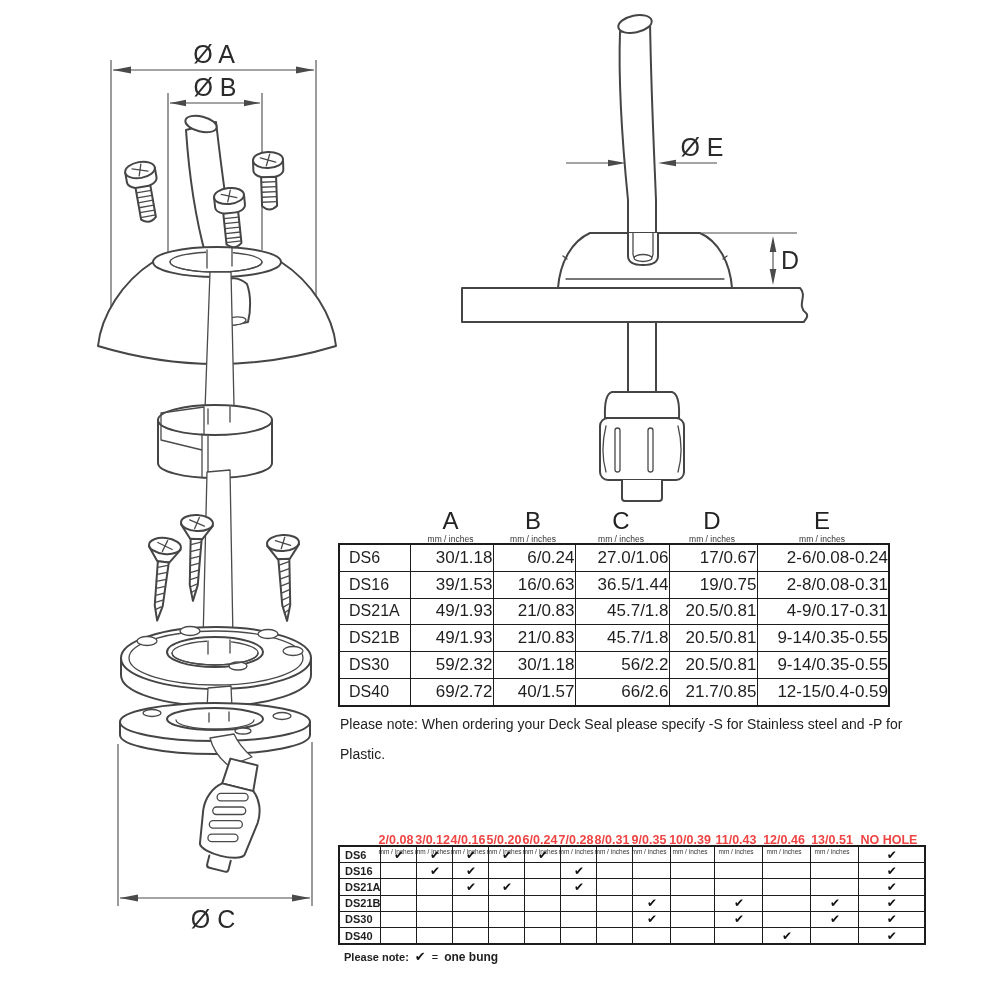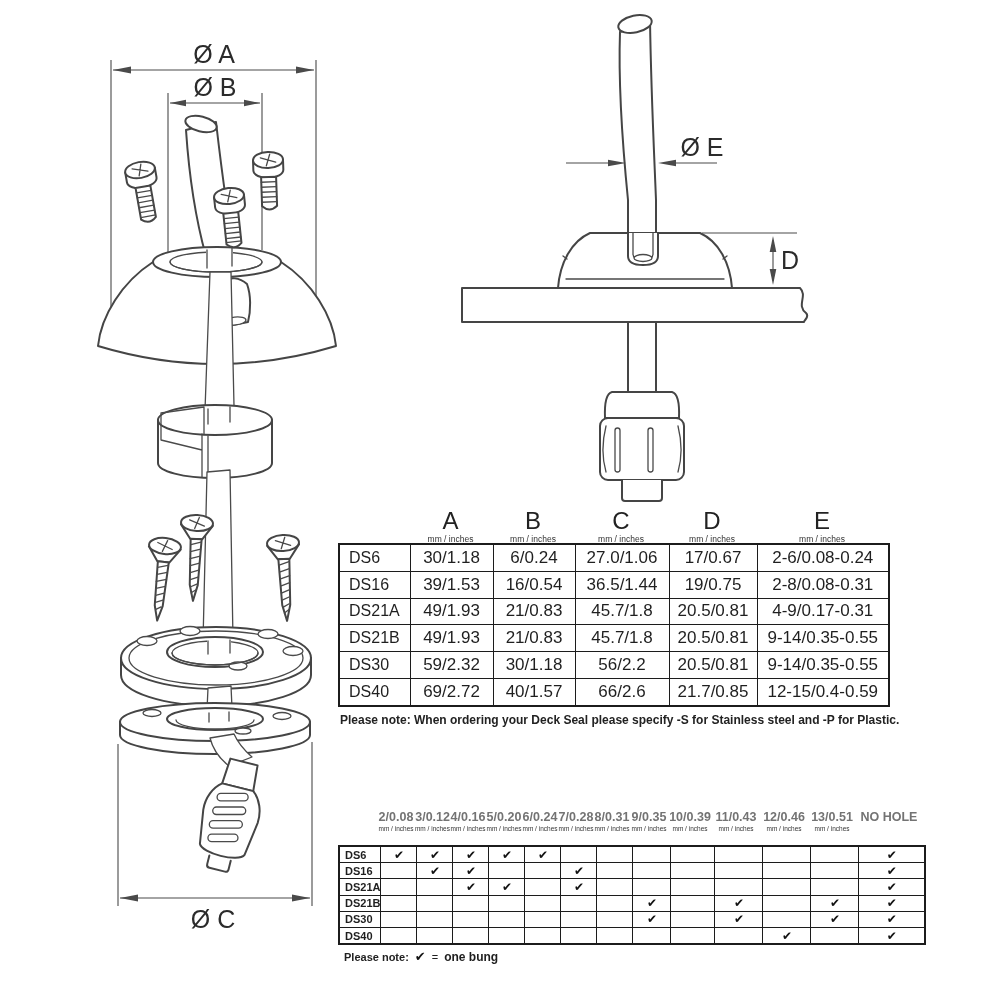--- a/index.html
+++ b/index.html
@@ -16,30 +16,30 @@
   
   .dims-header{position:absolute;left:338px;top:509px;display:flex;}
   .dims-header .hcell{display:flex;flex-direction:column;align-items:center;justify-content:flex-end;}
   .dims-header .letter{font-size:24px;line-height:24px;color:#222;}
   .dims-header .unit{font-size:8.5px;color:#333;margin-top:1px;}
   table.dims{position:absolute;left:338px;top:543px;border-collapse:collapse;table-layout:fixed;
              border:2px solid #1c1c1c;}
   table.dims td,table.dims th{border:1.6px solid #1c1c1c;height:25.8px;padding:0;
              font-size:17px;font-weight:400;color:#1f1f1f;white-space:nowrap;}
   table.dims th{text-align:left;padding-left:9px;font-size:16px;}
-  table.dims td{text-align:center;}
-
-  .order-note{position:absolute;left:340px;top:709px;width:570px;font-size:12px;
-              line-height:22px;color:#222;font-weight:bold;}
+  table.dims td{text-align:right;}
+
+  .order-note{position:absolute;left:340px;top:709px;width:570px;font-size:14px;
+              line-height:30px;color:#222;}
 
   
   .bung-title{position:absolute;left:345px;top:791px;font-size:12.5px;font-weight:600;color:#1e1e1e;}
   .bung-header{position:absolute;left:338px;top:811px;display:flex;}
   .bung-header .hcell{display:flex;flex-direction:column;align-items:center;}
-  .bung-header .blabel{font-size:12.5px;font-weight:600;color:#737373;line-height:13px;white-space:nowrap;}
+  .bung-header .blabel{font-size:12.5px;font-weight:600;color:#ef4444;line-height:13px;white-space:nowrap;margin-top:23px;}
   .bung-header .bunit{font-size:6.5px;color:#333;margin-top:1px;white-space:nowrap;}
   table.bung{position:absolute;left:338px;top:845px;border-collapse:collapse;table-layout:fixed;
              border:2px solid #1c1c1c;}
   table.bung td,table.bung th{border:1.3px solid #1c1c1c;height:15.2px;padding:0;overflow:hidden;}
   table.bung th{font-size:11px;font-weight:700;text-align:left;padding-left:5px;color:#1f1f1f;white-space:nowrap;}
   table.bung td{text-align:center;font-size:12px;font-weight:700;line-height:12px;
              font-family:"DejaVu Sans",sans-serif;color:#111;}
   .bung-foot{position:absolute;left:344px;top:949px;display:flex;align-items:center;gap:6px;}
   .bung-foot .fp{font-size:11px;font-weight:600;color:#222;}
   .bung-foot .fc{font-size:13px;font-weight:700;font-family:"DejaVu Sans",sans-serif;color:#111;}
@@ -280,21 +280,21 @@
           <th>DS6</th>
           <td>30/1.18</td>
           <td>6/0.24</td>
           <td>27.0/1.06</td>
           <td>17/0.67</td>
           <td>2-6/0.08-0.24</td>
         </tr>
         <tr>
           <th>DS16</th>
           <td>39/1.53</td>
-          <td>16/0.54</td>
+          <td>16/0.63</td>
           <td>36.5/1.44</td>
           <td>19/0.75</td>
           <td>2-8/0.08-0.31</td>
         </tr>
         <tr>
           <th>DS21A</th>
           <td>49/1.93</td>
           <td>21/0.83</td>
           <td>45.7/1.8</td>
           <td>20.5/0.81</td>

